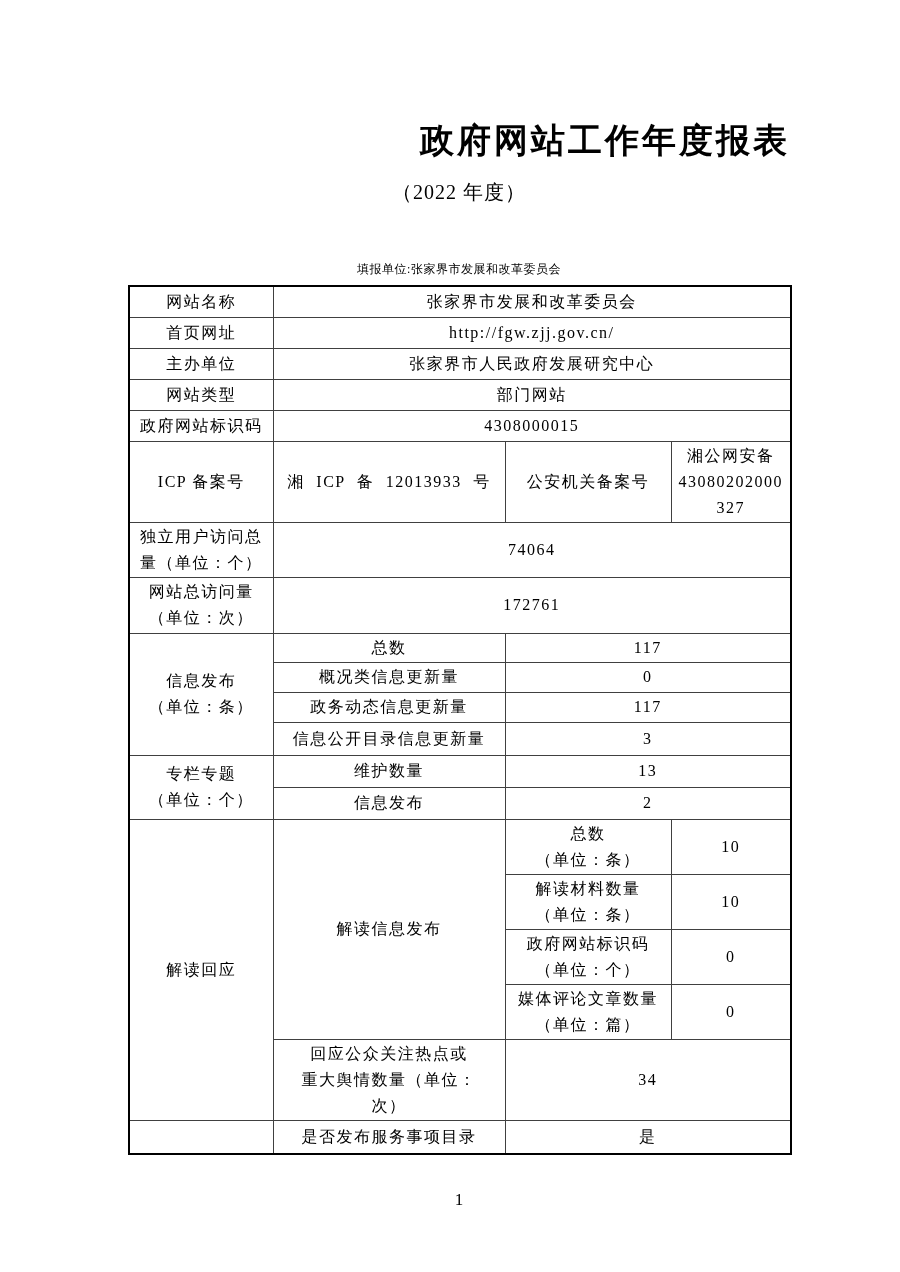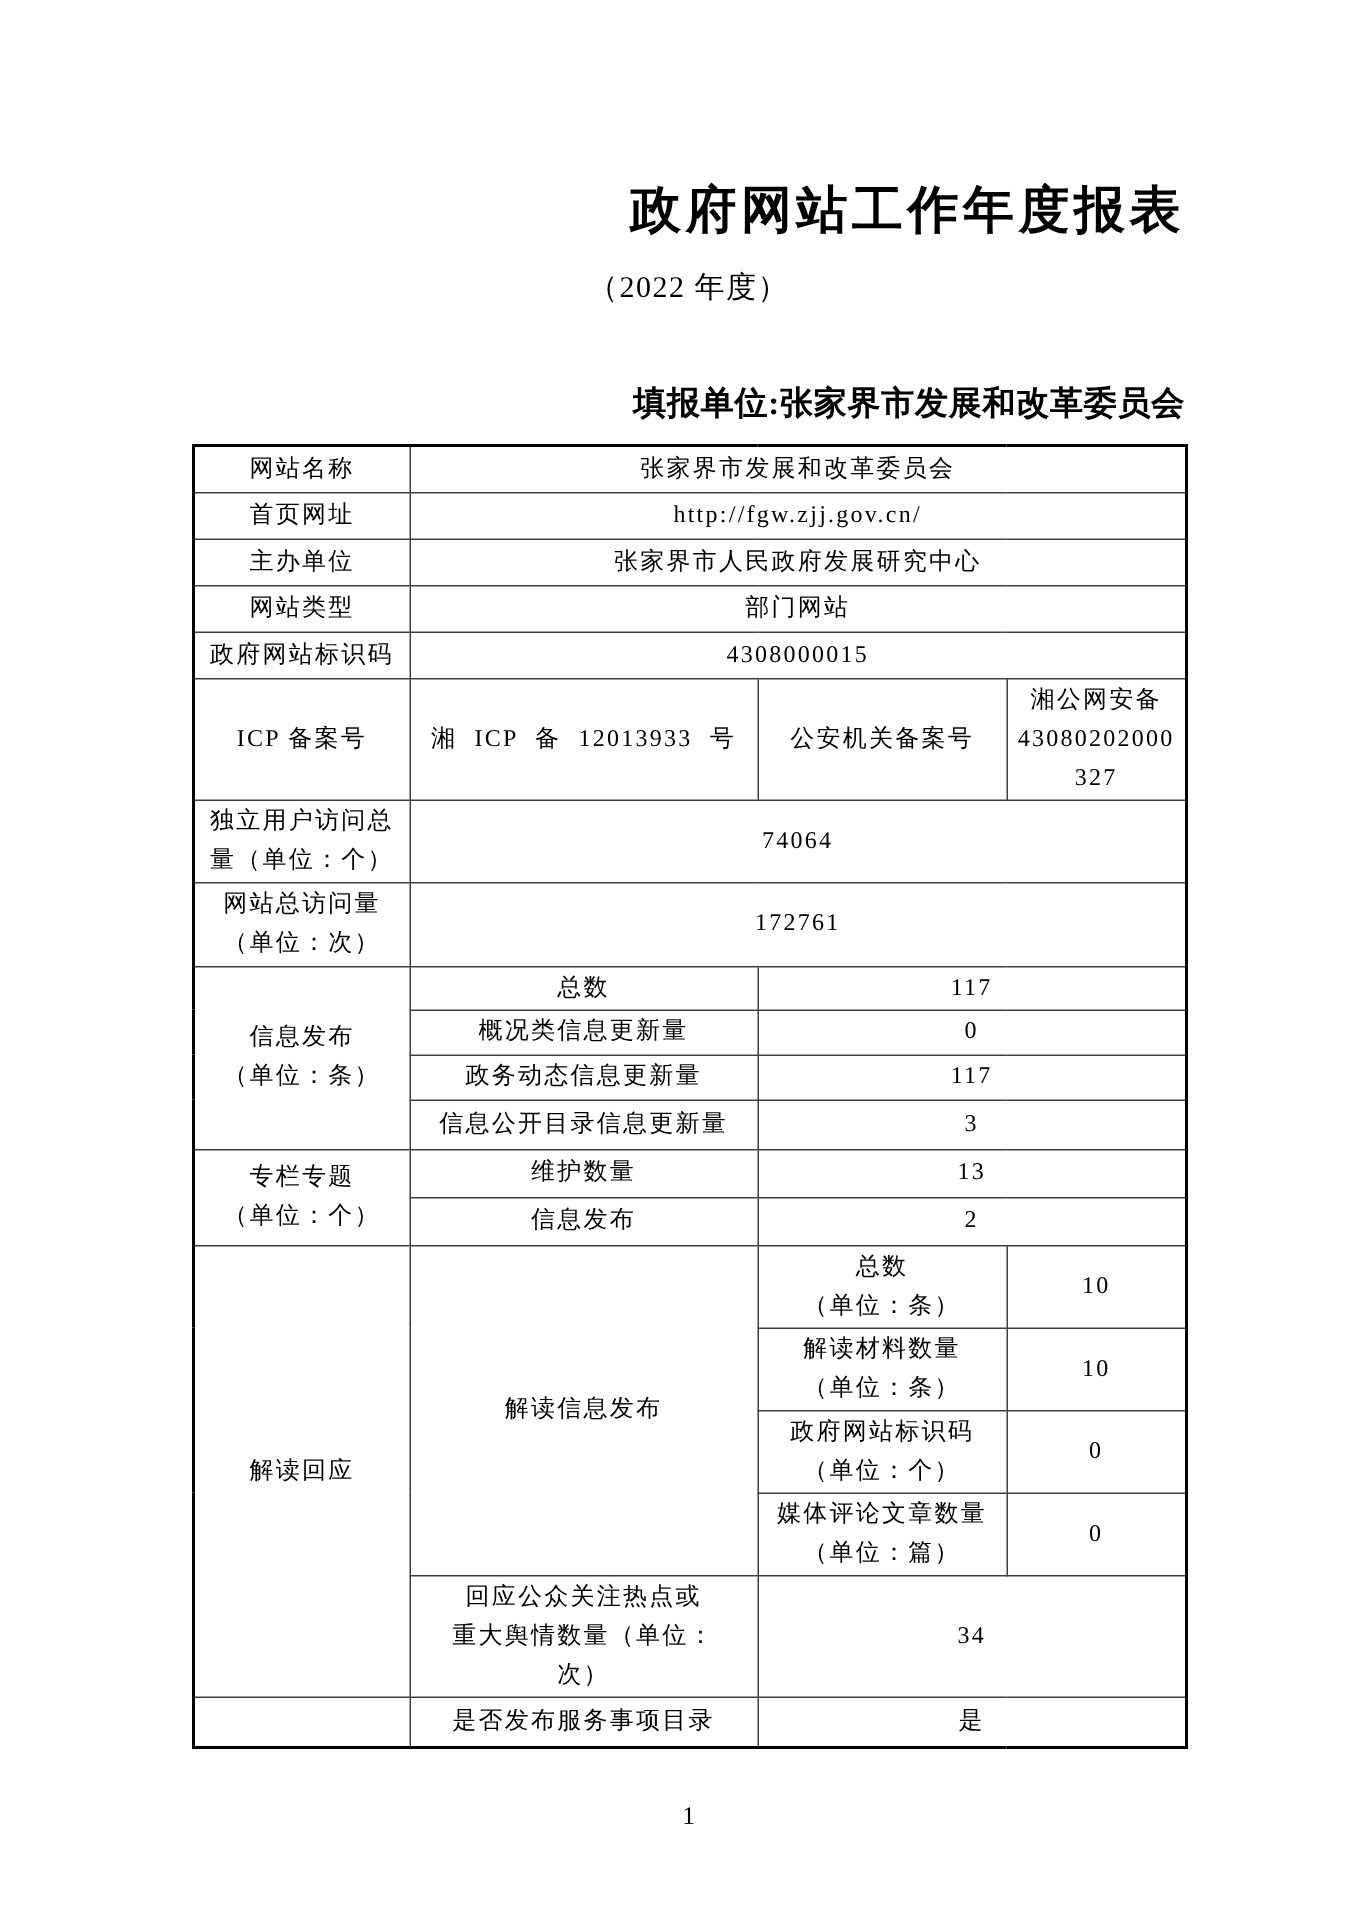--- a/index.html
+++ b/index.html
@@ -29,28 +29,28 @@
   }
   .doc-subtitle {
     margin-top: 20px;
     font-size: 20px;
     line-height: 24px;
     letter-spacing: 1px;
     text-align: center;
   }
   .reporting-unit {
     margin-top: 54px;
-    font-size: 22px;
+    font-size: 12px;
     line-height: 22px;
-    font-weight: bold;
+    font-weight: normal;
     letter-spacing: 0.5px;
-    text-align: right;
+    text-align: center;
   }
   table.report {
-    margin-top: 16px;
+    margin-top: 5px;
     border-collapse: collapse;
     table-layout: fixed;
     width: 662px;
     border: 2px solid #000000;
   }
   table.report td {
     border: 1px solid #404040;
     font-size: 16px;
     line-height: 26px;
     letter-spacing: 1.5px;

